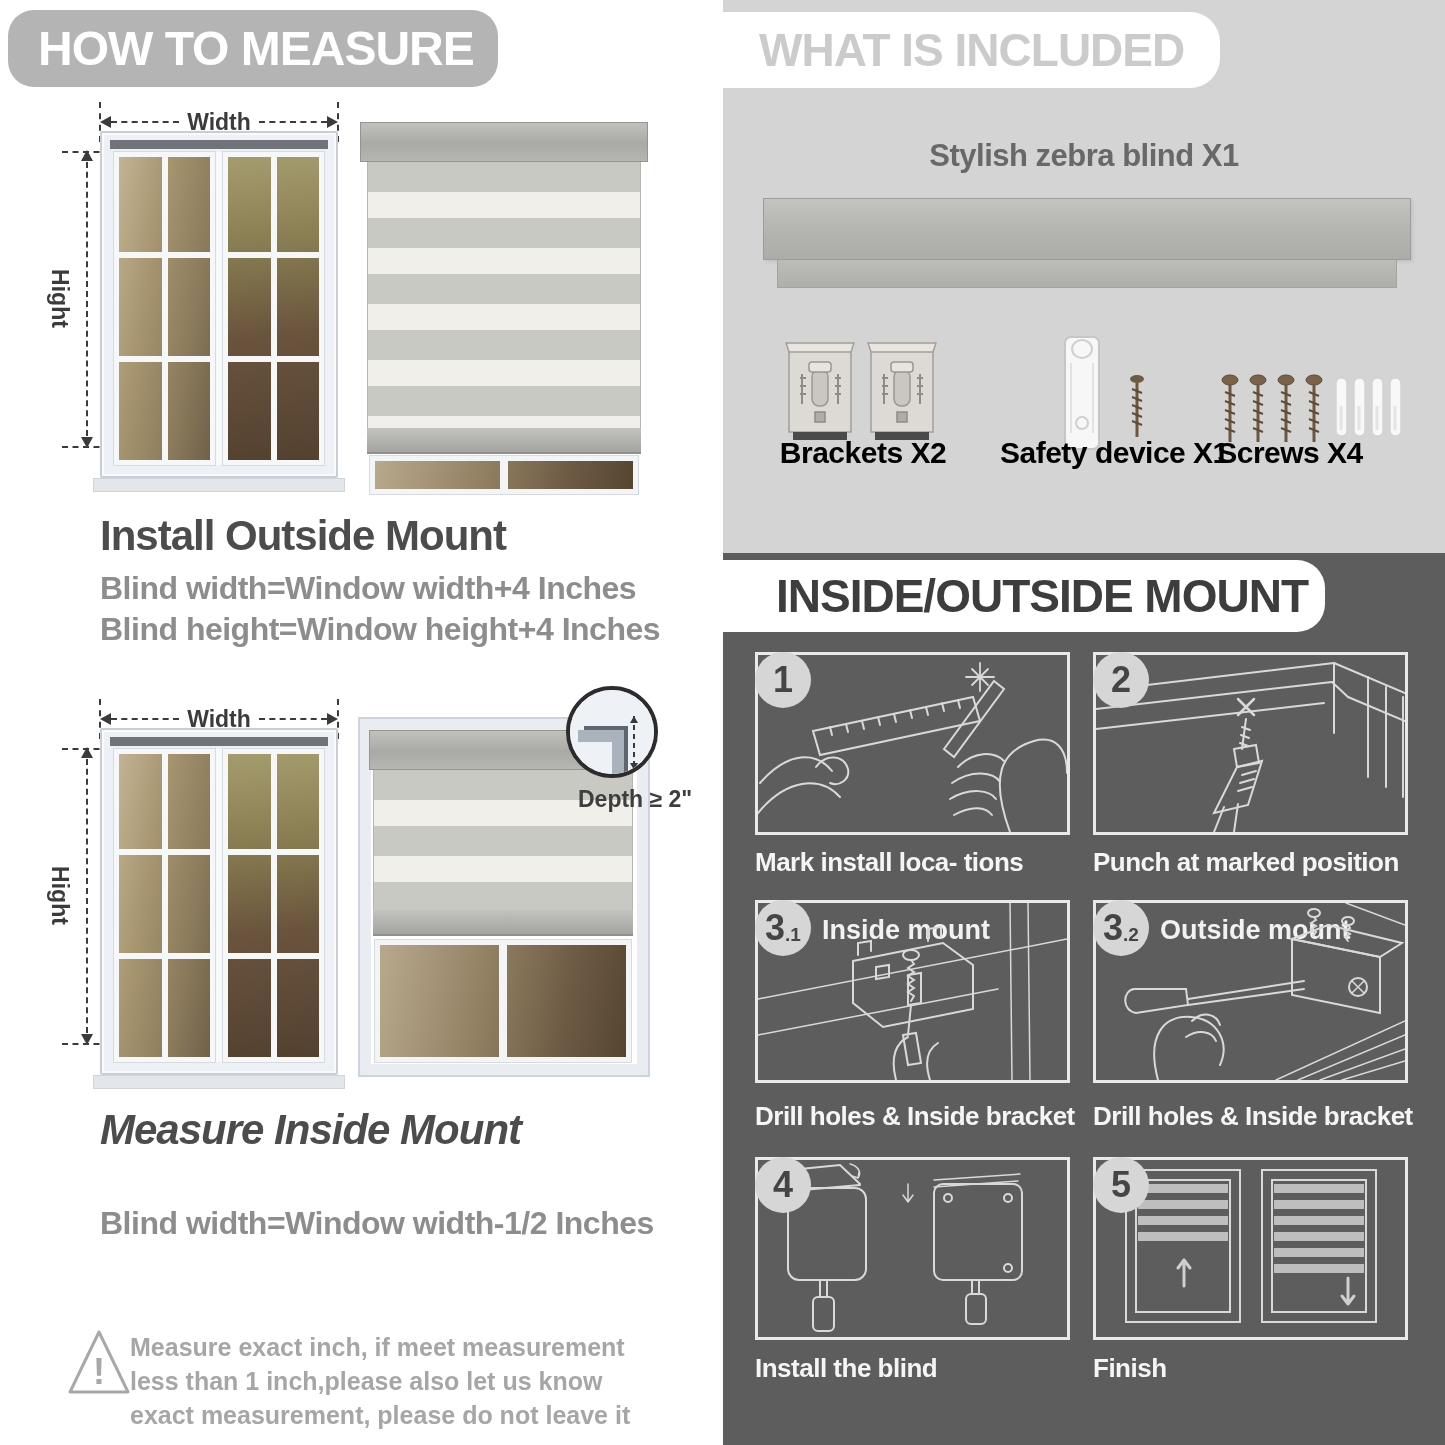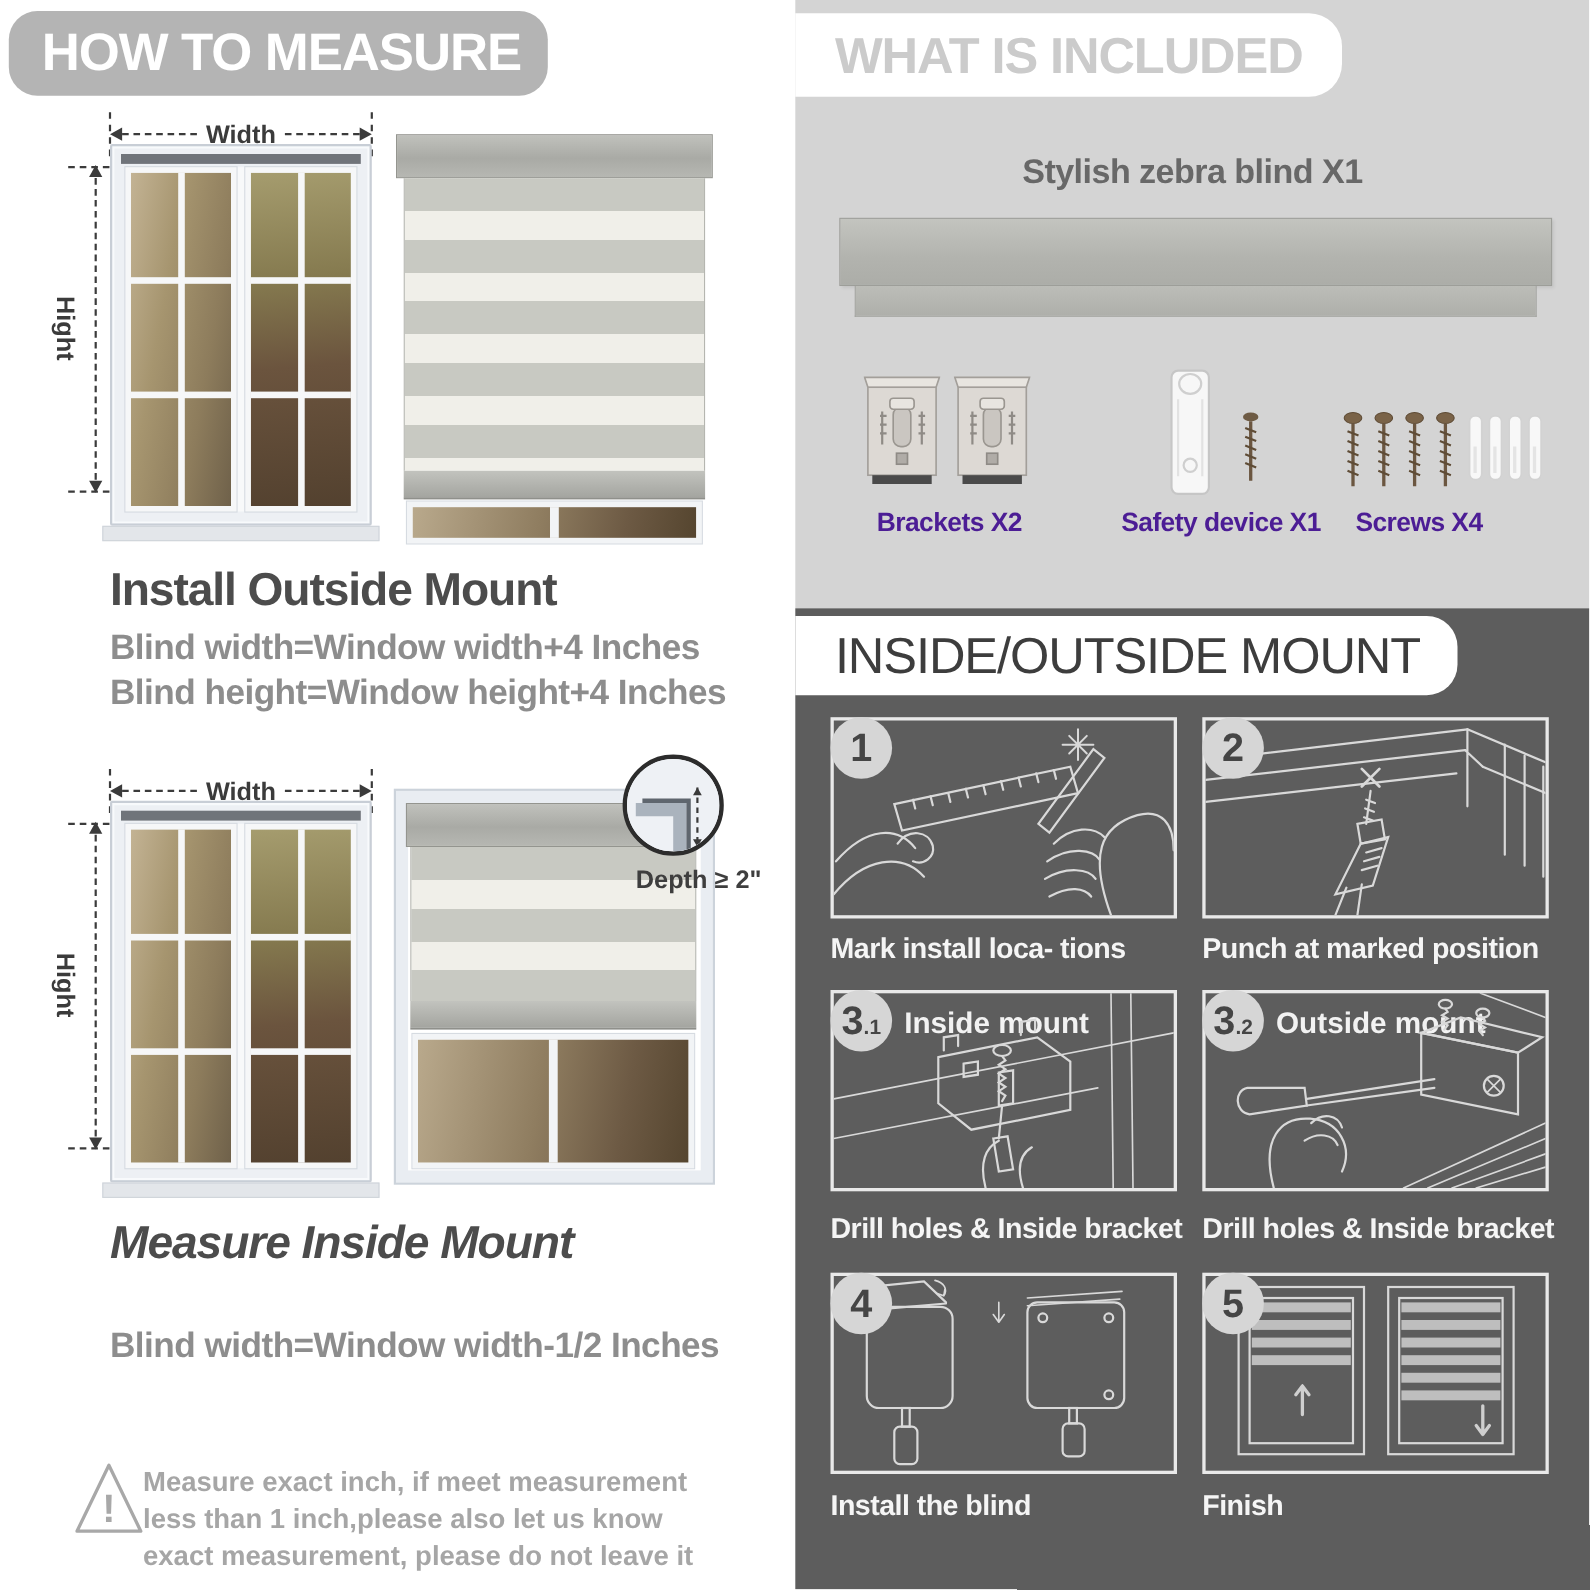--- a/index.html
+++ b/index.html
@@ -83,29 +83,29 @@
     border-radius:0 30px 30px 0; color:#cbcbcb; font-size:46px; font-weight:bold;
     line-height:76px; padding-left:36px; letter-spacing:-1px; white-space:nowrap;
   }
   .blind-label { position:absolute; left:0; right:0; top:138px; text-align:center;
                  font-size:31px; font-weight:bold; color:#686868; letter-spacing:-0.5px; }
   .headrail { position:absolute; left:40px; top:198px; width:648px; height:62px;
               background:linear-gradient(180deg,#c3c4bf 0%,#b2b3ae 60%,#acada8 100%);
               border:1px solid #9d9e99; box-shadow:2px 2px 3px rgba(0,0,0,.08); }
   .headrail-lip { position:absolute; left:54px; top:260px; width:620px; height:28px;
               background:linear-gradient(180deg,#bcbdb8,#aeafaa); border:1px solid #a2a39e; border-top:none; }
-  .item-label { position:absolute; width:220px; text-align:center; top:462px;
-                font-size:24px; font-weight:bold; color:#4c1d95; letter-spacing:-0.5px; white-space:nowrap; }
+  .item-label { position:absolute; width:220px; text-align:center; top:436px;
+                font-size:30px; font-weight:bold; color:#000000; letter-spacing:-0.5px; white-space:nowrap; }
 
   
   .right-dark { position:absolute; left:723px; top:553px; width:722px; height:892px; background:#5d5d5d; }
   .banner-mount {
     position:absolute; left:0; top:7px; width:602px; height:72px; background:#ffffff;
-    border-radius:0 28px 28px 0; color:#3d3d3d; font-size:46px; font-weight:normal;
-    line-height:72px; padding-left:36px; letter-spacing:-1px; white-space:nowrap;
+    border-radius:0 28px 28px 0; color:#3d3d3d; font-size:46px; font-weight:bold;
+    line-height:72px; padding-left:36px; letter-spacing:-1px; white-space:nowrap;text-align:center;
   }
   .step-panel { position:absolute; width:315px; height:183px; border:3px solid #e9e9e9; }
   .badge { position:absolute; left:-3px; top:-3px; width:56px; height:56px; border-radius:50%;
            background:#d6d6d6; color:#454545; display:flex; align-items:center; justify-content:center;
            font-size:36px; font-weight:bold; z-index:2; }
   .badge .sub { font-size:19px; margin-top:14px; }
   .step-title { position:absolute; left:64px; top:12px; font-size:27px; font-weight:bold; color:#f2f2f2; white-space:nowrap; }
   .step-caption { position:absolute; width:330px; font-size:26px; font-weight:bold; color:#f5f5f5;
                   letter-spacing:-0.5px; white-space:nowrap; }
   .art { position:absolute; inset:0; }

